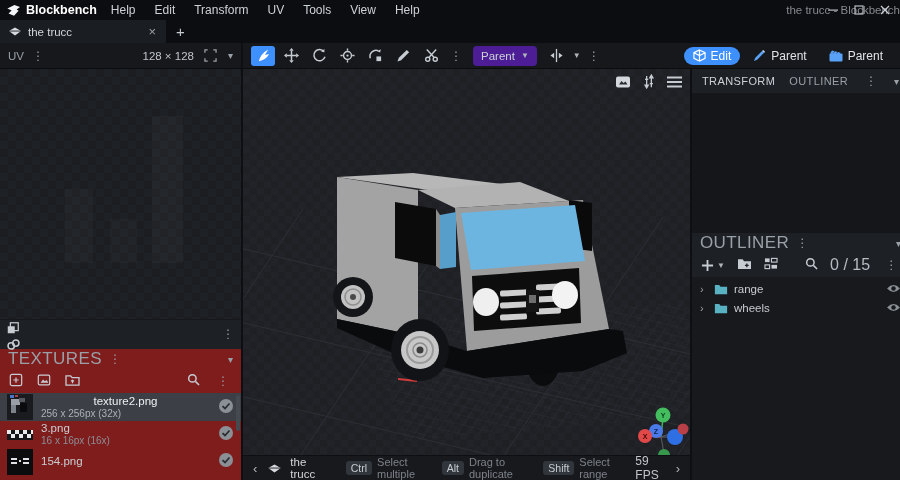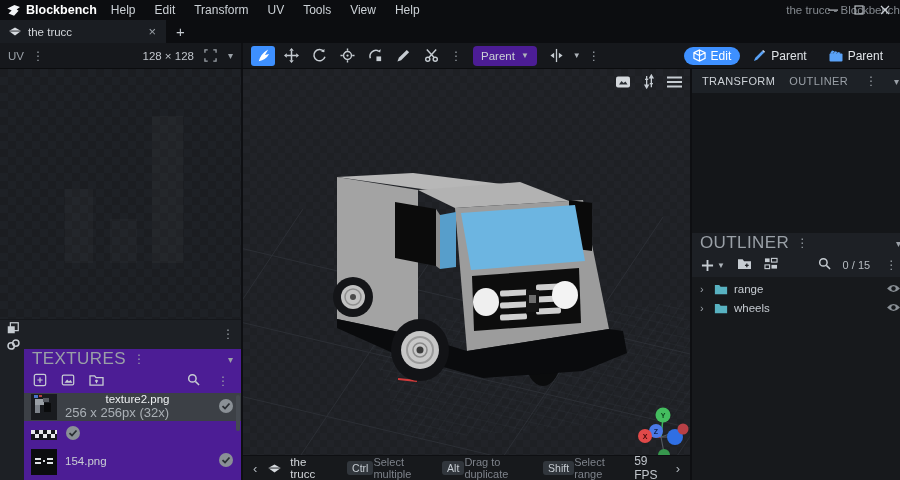--- a/index.html
+++ b/index.html
@@ -44,62 +44,62 @@
   .modebtn.active { background:#3e90ff; color:#fff; }
 
   
   .main { display:flex; height:411px; }
 
   
   .left { width:243px; flex:none; display:flex; flex-direction:column; background:#1d2025; border-right:2px solid #0e0f12; }
   .uv-canvas { height:250px; flex:none; background:repeating-conic-gradient(#1e2126 0% 25%, #1b1d21 0% 50%) 0 0/16px 16px; position:relative; cursor:crosshair; }
   .strip { height:30px; flex:none; position:relative; padding:1px 6px; display:flex; flex-direction:column; justify-content:space-between; border-top:1px solid #15171b; }
   .strip .kebab { position:absolute; right:4px; top:8px; }
-  .texpanel { flex:1; display:flex; flex-direction:column; overflow:hidden; background:#4c1d95;margin-left:24px; }
+  .texpanel { flex:1; display:flex; flex-direction:column; overflow:hidden; background:#7f1d1d; }
   .panel-header { height:20px; flex:none; display:flex; align-items:center; padding:0 8px; gap:4px; }
   .panel-title { color:#9aa0a7; font-size:17px; letter-spacing:.4px; }
   .panel-header .chev { margin-left:auto; cursor:pointer; }
   .texbar { height:24px; flex:none; display:flex; align-items:center; gap:14px; padding:0 9px; color:#c6ccd2; }
   .texbar .spacer { flex:1; }
   .texlist { flex:1; position:relative; overflow:hidden; }
   .texrow { display:flex; align-items:center; gap:8px; padding:2px 7px; height:27px; cursor:pointer; }
   .texrow.selected { background:#3c4046; height:28px; }
   .texrow .names { flex:1; line-height:1.15; overflow:hidden; }
   .texname { color:#c9ced3; font-size:11.5px; display:block; }
   .texrow.selected .texname { color:#eef0f2;text-align:center; }
-  .texmeta { color:#8a8f96; font-size:13px; display:block; }
+  .texmeta { color:#8a8f96; font-size:10px; display:block; }
   .texrow.selected .texmeta { color:#aab0b6; }
   .scrollthumb { position:absolute; right:1px; top:2px; width:4px; height:36px; background:#454a51; border-radius:2px; cursor:pointer; }
 
   
   .center { width:447px; flex:none; display:flex; flex-direction:column; }
   .viewport { height:386px; flex:none; position:relative; background:repeating-conic-gradient(#212328 0% 25%, #1e2024 0% 50%) 0 0/14px 14px; overflow:hidden; cursor:grab; }
   .vp-icons { position:absolute; top:5px; right:8px; display:flex; gap:11px; align-items:center; z-index:3; }
   .vp-icons .vbtn { cursor:pointer; color:#c6ccd2; display:flex; }
   .scene { position:absolute; inset:0; }
 
   
   .statusbar { height:25px; background:#17191c; display:flex; align-items:center; gap:8px; padding:0 8px; border-top:1px solid #0e0f12; }
   .sb-chev { color:#aeb4ba; font-size:13px; cursor:pointer; padding:0 2px; }
   .sb-name { color:#d2d6da; font-size:11.5px; margin-right:14px; }
-  .hint { display:flex; align-items:center; margin-right:10px; }
+  .hint { display:flex; align-items:center; gap:5px; margin-right:10px; }
   .key { background:#31363c; color:#c6ccd2; border-radius:3px; font-size:10.5px; padding:1px 5px; }
   .hintlabel { color:#7d828a; font-size:11px; }
   .fps { margin-left:auto; color:#c0c5cb; font-size:12px; }
 
   
   .right { flex:1; display:flex; flex-direction:column; background:#15171b; border-left:2px solid #0e0f12; }
   .rtabs { height:24px; flex:none; background:#1d2126; display:flex; align-items:center; padding:0 10px; gap:14px; }
   .rtab { font-size:11px; letter-spacing:.4px; cursor:pointer; color:#9aa0a7; }
   .rtab.active { color:#cdd2d7; }
   .rtabs .chev { margin-left:auto; cursor:pointer; }
   .rbody { height:140px; flex:none; background:#141619; }
   .outliner-toolbar { height:24px; flex:none; display:flex; align-items:center; gap:12px; padding:0 9px; color:#c6ccd2; background:#1d2025; }
   .outliner-toolbar .spacer { flex:1; }
-  .sel-count { color:#b7bcc2; font-size:11px;text-align:right; }
+  .sel-count { color:#b7bcc2; font-size:16px;text-align:right; }
   .olist { flex:1; background:#17191c; padding-top:2px; }
   .orow { display:flex; align-items:center; gap:6px; height:19px; padding:0 8px; cursor:pointer; }
   .orow .chevr { color:#9aa0a7; font-size:11px; width:8px; }
   .oname { flex:1; color:#c6cbd1; font-size:11.5px; }
   .eye { cursor:pointer; display:flex; color:#8a9096; }
   .plusgrp { display:flex; align-items:center; gap:3px; cursor:pointer; }
 </style>
 </head>
 <body>
 
@@ -319,20 +319,24 @@
                 <g fill="#e8eaec">
                   <rect x="0" y="0" width="4" height="4"></rect>
                   <rect x="8" y="0" width="4" height="4"></rect>
                   <rect x="16" y="0" width="4" height="4"></rect>
                   <rect x="24" y="0" width="2" height="4"></rect>
                   <rect x="4" y="4" width="4" height="4"></rect>
                   <rect x="12" y="4" width="4" height="4"></rect>
                   <rect x="20" y="4" width="4" height="4"></rect>
                 </g>
               </svg>
+            <span class="names">
+              <span class="texname">3.png</span>
+              <span class="texmeta">16 x 16px (16x)</span>
+            </span>
             <span style="cursor:pointer"><svg width="16" height="16" viewBox="0 0 16 16">
                   <circle cx="8" cy="8" r="7" fill="#8a9096"></circle>
                   <path d="M4.5 8.2 L7 10.5 L11.5 5.5" fill="none" stroke="#2a2e33" stroke-width="1.8"></path>
                 </svg></span>
           </div>
           <div class="texrow">
             <svg class="ic" width="26" height="26" viewBox="0 0 26 26">
                 <rect width="26" height="26" fill="#0b0c0e"></rect>
                 <g fill="#dfe2e5">
                   <rect x="4" y="9" width="6" height="2"></rect>

